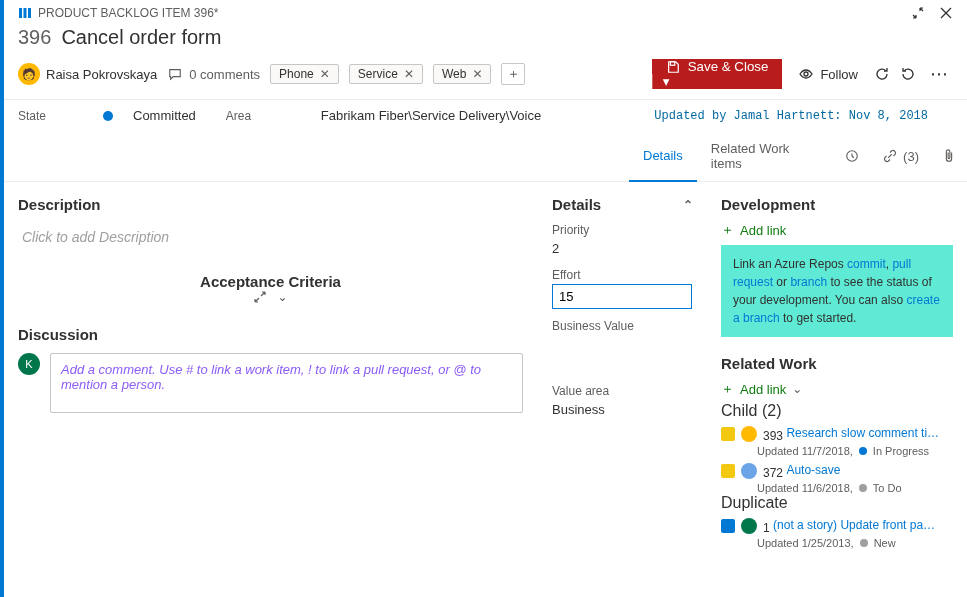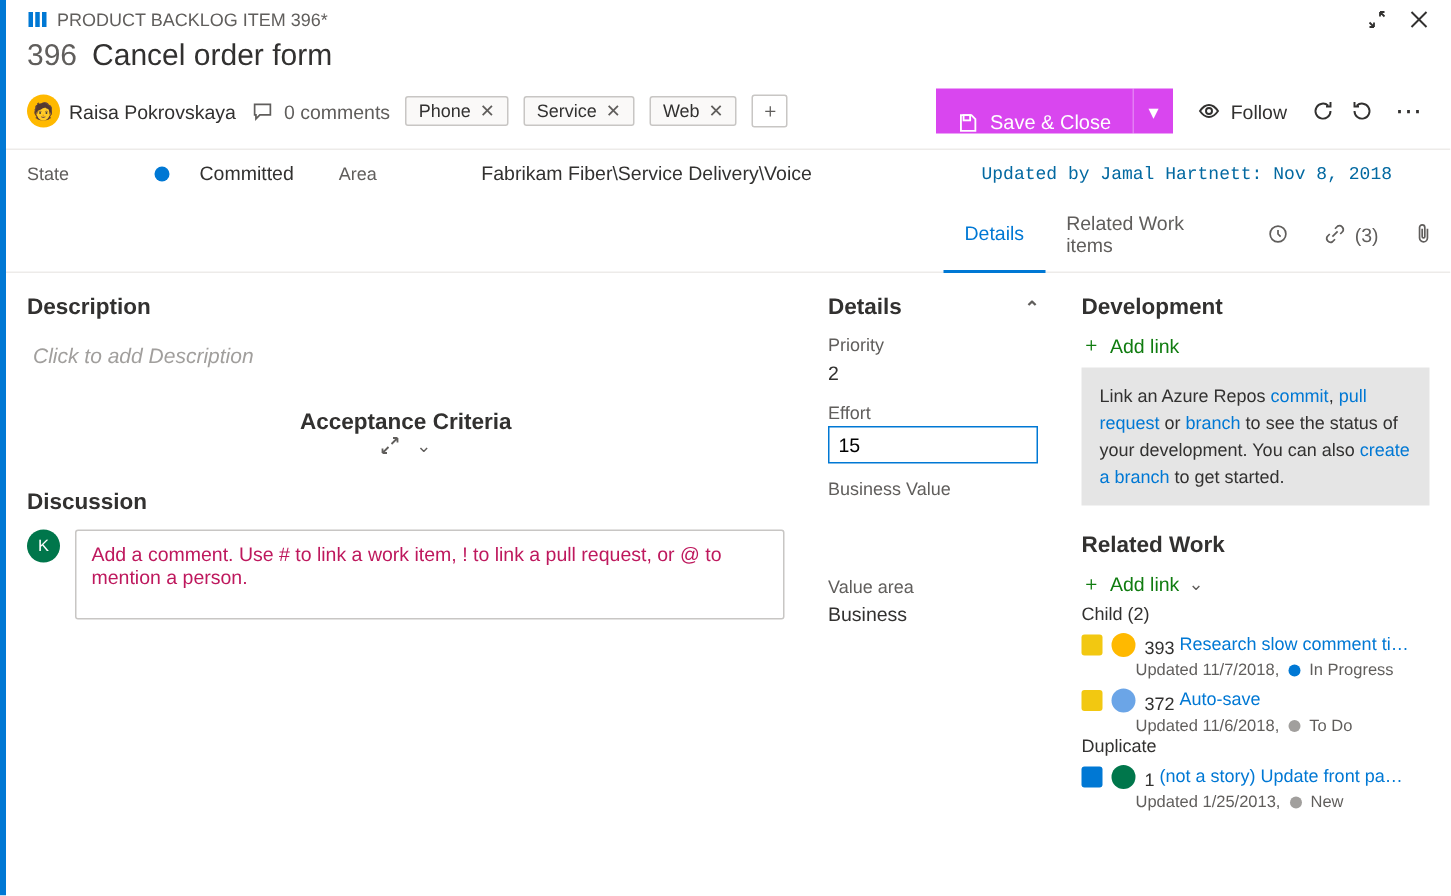--- a/index.html
+++ b/index.html
@@ -38,22 +38,22 @@
   .comments { display:flex; align-items:center; gap:6px; color:#605e5c; }
   .tag {
     display:inline-flex; align-items:center; gap:6px;
     border:1px solid #c8c6c4; border-radius:2px; padding:2px 8px;
     font-size:12px; color:#323130; background:#faf9f8;
   }
   .tag .x { color:#605e5c; cursor:pointer; font-size:12px; }
   .tag-add { border:1px solid #c8c6c4; border-radius:2px; width:24px; height:22px; display:inline-flex; align-items:center; justify-content:center; color:#605e5c; cursor:pointer;}
   .spacer { flex:1; }
   .btn-primary {
-    background:#d946ef; color:#fff; display:inline-flex; align-items:flex-end;
-    height:30px; border:none; cursor:pointer;
+    background:#b91c1c; color:#fff; display:inline-flex; align-items:flex-start;
+    height:30px; border:none; cursor:pointer;flex-direction:column;
   }
   .btn-primary .main-part{ padding:0 14px; display:flex; align-items:center; gap:8px;}
   .btn-primary .chev { border-left:1px solid rgba(255,255,255,.3); padding:0 10px; height:100%; display:flex; align-items:center;}
   .tool-item { display:flex; align-items:center; gap:6px; color:#323130; cursor:pointer; padding:4px 6px;}
   .tool-icon { width:16px; height:16px; display:inline-flex; align-items:center; justify-content:center; color:#323130;}
   .dots { font-size:18px; letter-spacing:1px; cursor:pointer; padding:0 4px;}
   .meta-row { display:flex; padding:8px 25px 0 14px; gap:30px; align-items:center; }
   .meta-label { color:#605e5c; width:55px; font-size:12px;}
   .meta-val { display:flex; align-items:center; gap:20px; font-size:13px;}
   .state-dot { width:10px;height:10px;border-radius:50%; background:#0078d4; display:inline-block;}
@@ -69,29 +69,29 @@
   .col-mid { width:170px; border-left:1px solid #fff;}
   .col-right { width:260px;}
   .section-title { font-size:15px; font-weight:600; margin-bottom:8px; display:flex; align-items:center; justify-content:space-between;}
   .desc-placeholder { color:#a19f9d; font-style:italic; font-size:14px; padding:8px 0 22px 4px;}
   .accept-row { display:flex; align-items:center; justify-content:space-between; margin-top:6px;flex-direction:column;}
   .accept-actions{ display:flex; gap:10px; color:#605e5c; align-items:center;}
   .discussion { margin-top:22px;}
   .comment-box {
     display:flex; gap:10px; margin-top:10px;
   }
-  .comment-input { flex:1; border:1px solid #c8c6c4; border-radius:2px; padding:8px 10px; min-height:60px; color:#be185d; font-size:13px;}
+  .comment-input { flex:1; border:1px solid #c8c6c4; border-radius:2px; padding:8px 10px; min-height:60px; color:#8b5cf6; font-style:italic; font-size:13px;}
   .field-label { color:#605e5c; font-size:12px; margin-top:10px;}
   .field-val { font-size:13px; padding:4px 0 2px 0;}
   .input-box { border:1px solid #0078d4; padding:4px 6px; font-size:13px; width:140px; margin-top:2px;}
   .chevron { font-size:12px; color:#605e5c; cursor:pointer;}
   .add-link { color:#107c10; display:flex; align-items:center; gap:6px; cursor:pointer; font-size:13px; margin:4px 0;}
-  .info-panel { background:#e5e5e5; padding:10px 12px; font-size:12px; color:#323130; line-height:1.5; margin-top:6px;}
+  .info-panel { background:#5eead4; padding:10px 12px; font-size:12px; color:#323130; line-height:1.5; margin-top:6px;}
   .info-panel a { color:#0078d4; text-decoration:none; cursor:pointer;}
-  .rel-group-title { font-size:12px; color:#323130; }
+  .rel-group-title { font-size:16px; color:#323130; }
   .rel-item { display:flex; align-items:flex-start; gap:6px; margin-top:6px; font-size:12px;}
   .rel-item .icon-badge{ width:14px; height:14px; background:#f2c811; border-radius:2px; margin-top:1px; position:relative; flex-shrink:0;}
   .rel-item .icon-badge.blue{ background:#0078d4;}
   .rel-item .mini-avatar{ width:16px;height:16px;border-radius:50%; background:#ffb900; flex-shrink:0;}
   .rel-item .mini-avatar.b{ background:#6ba5e7;}
   .rel-item .mini-avatar.g{ background:#00764b;}
   .rel-link{ color:#0078d4; cursor:pointer; white-space:nowrap; overflow:hidden; text-overflow:ellipsis; max-width:170px; display:inline-block;}
   .rel-sub{ color:#605e5c; font-size:11px; margin-left:36px; display:flex; align-items:center; gap:6px; margin-top:2px;}
   .state-dot-sm{ width:8px;height:8px;border-radius:50%; display:inline-block;}
   .state-dot-sm.blue{ background:#0078d4;}

